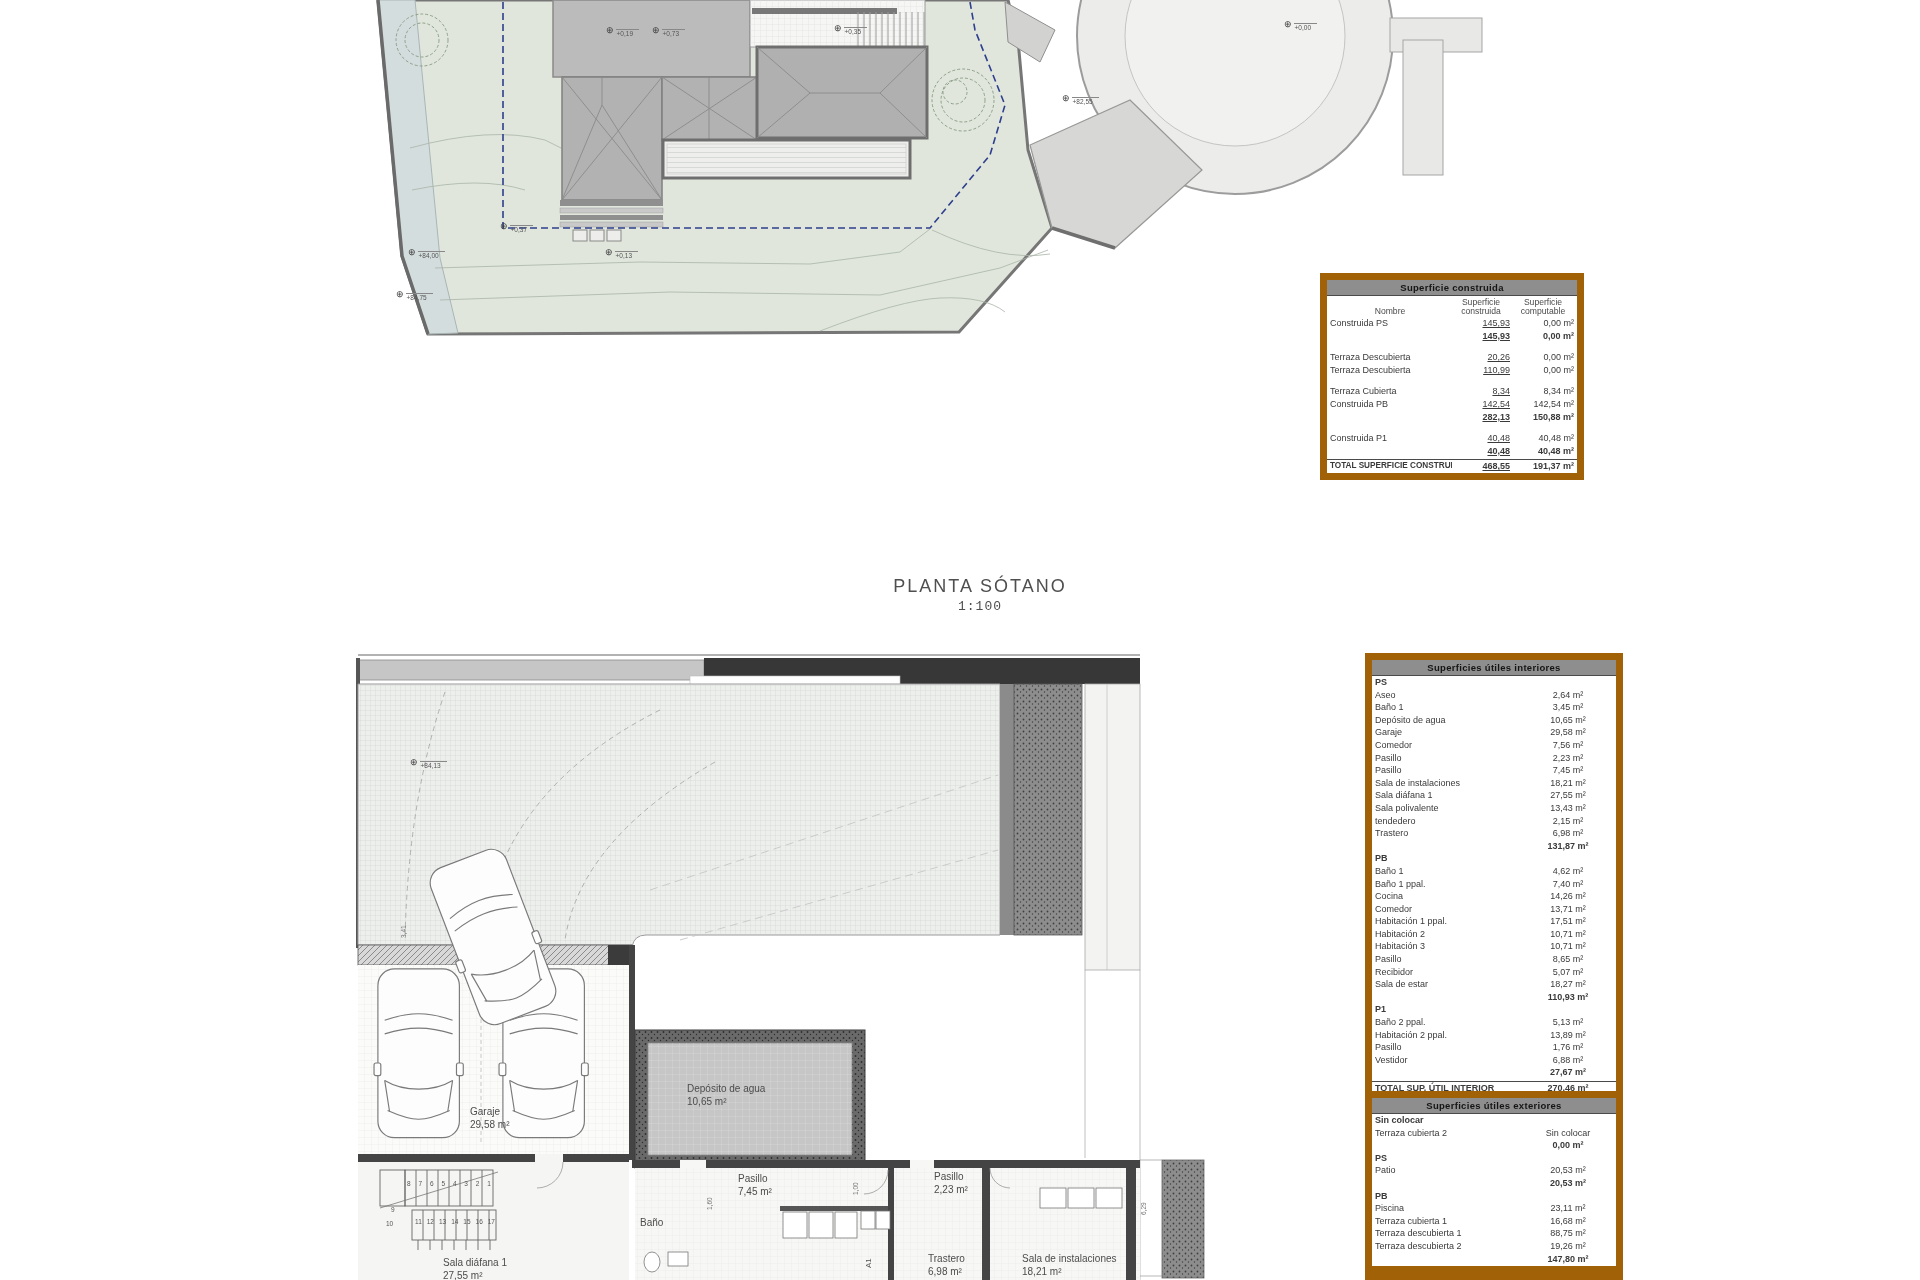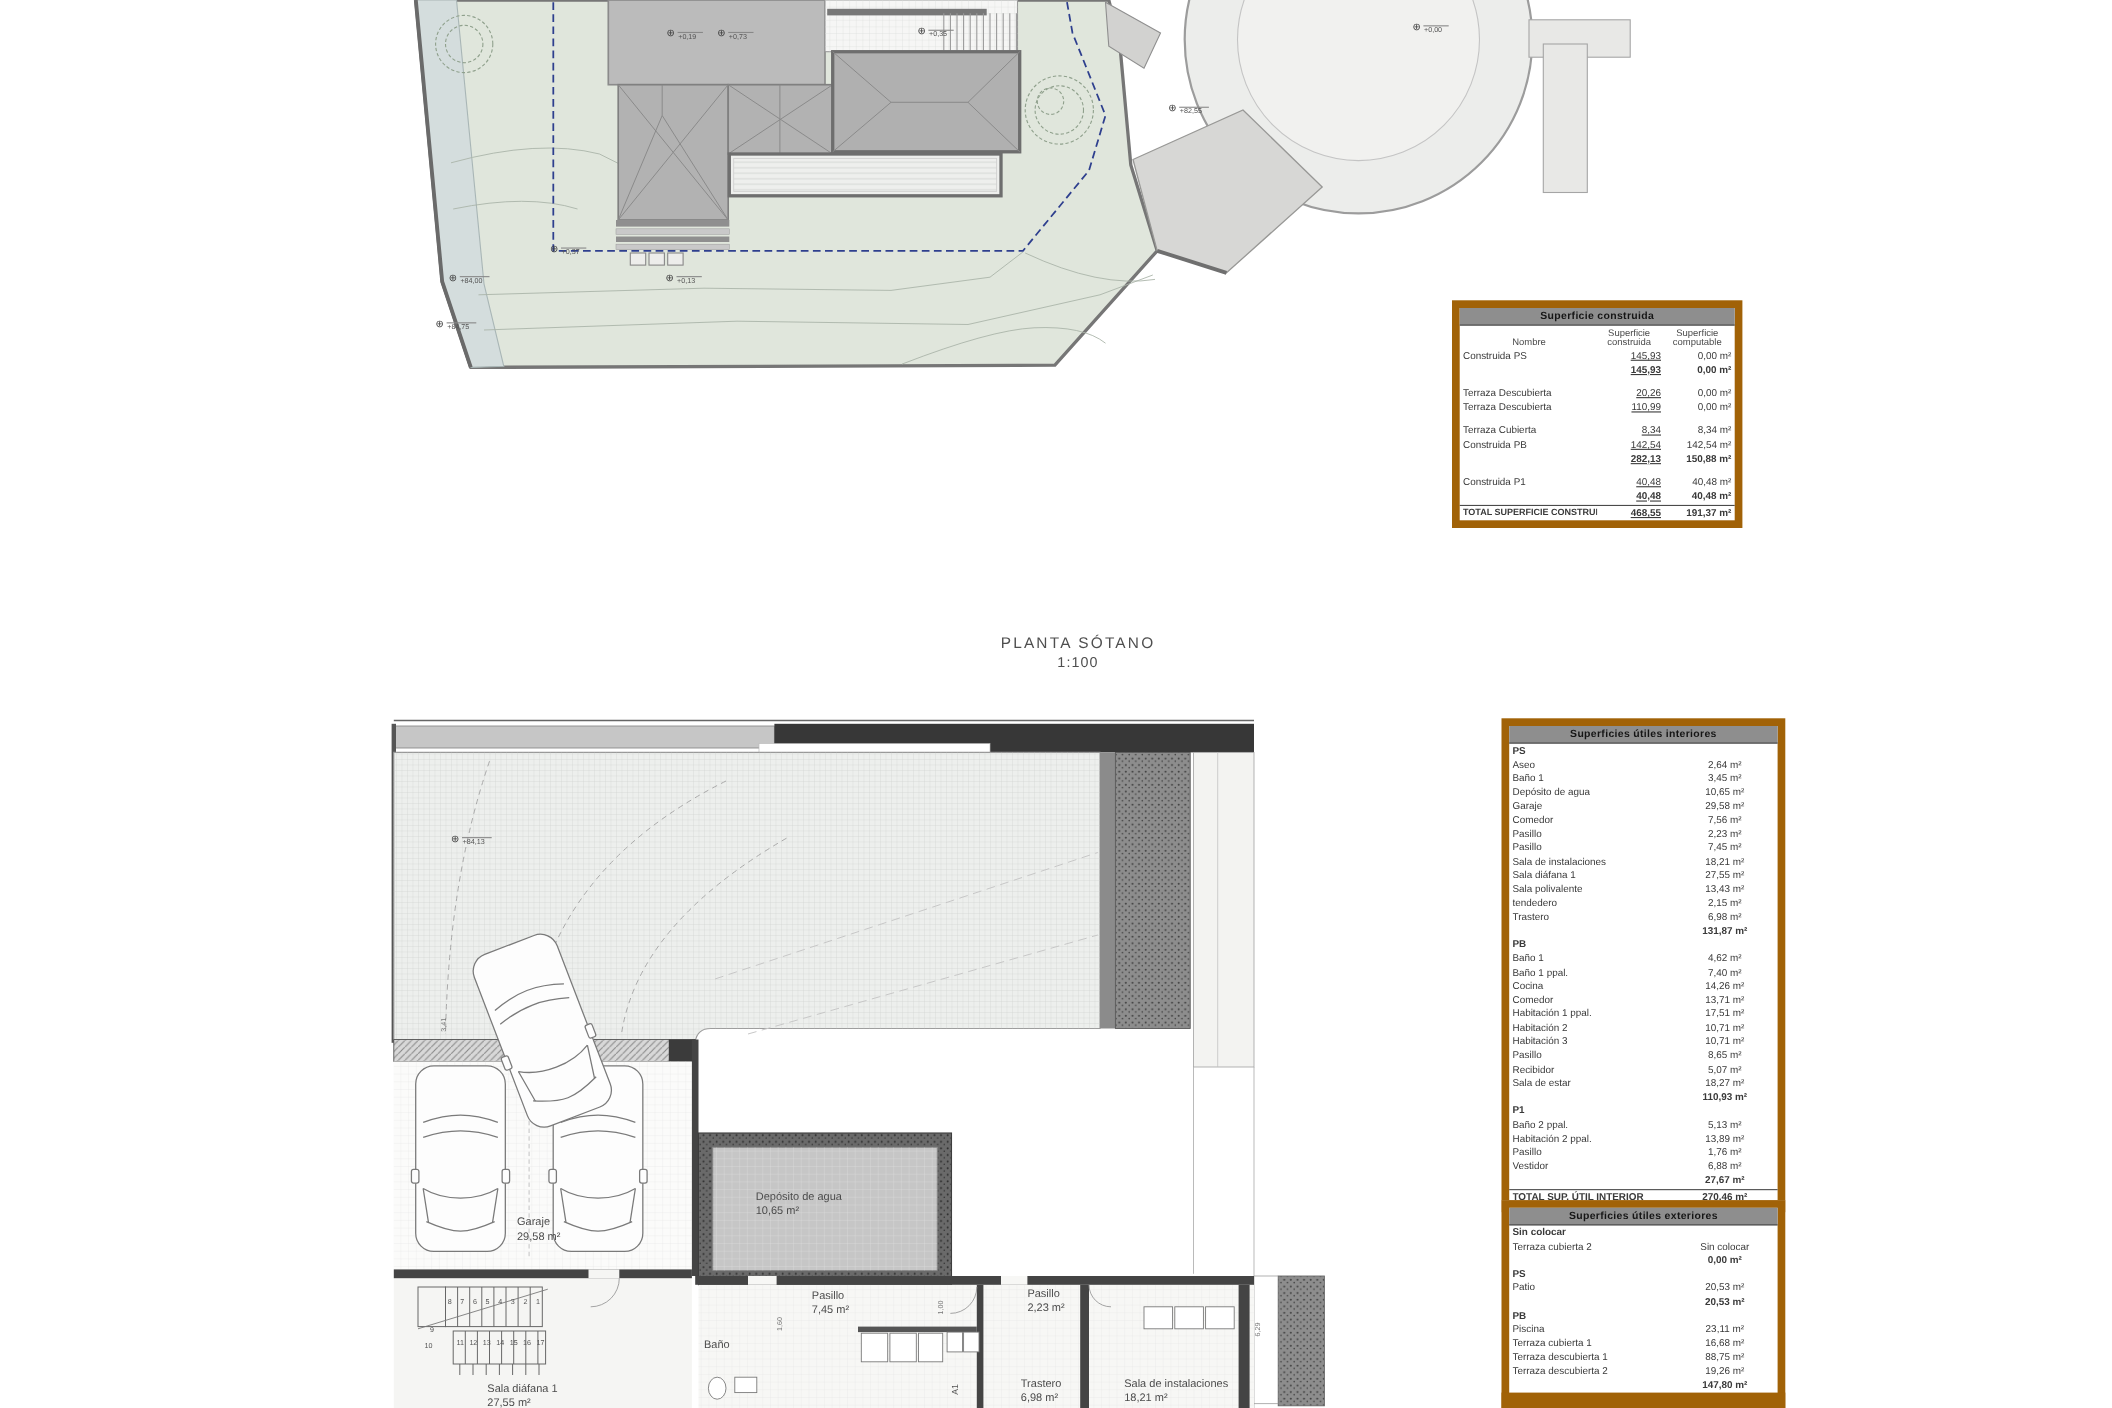--- a/index.html
+++ b/index.html
@@ -27,22 +27,22 @@
   
   .plab{position:absolute;font-size:10px;line-height:13px;color:#4c4c4c;white-space:nowrap;}
   .plab.rot{transform:rotate(-90deg);transform-origin:left top;font-size:8px;color:#555;}
   .dim{position:absolute;font-size:6.5px;color:#777;transform:rotate(-90deg);transform-origin:left top;}
   
   .mk{position:absolute;display:flex;align-items:flex-start;gap:2px;}
   .mk-g{font-size:9px;line-height:9px;color:#3f3f3f;}
   .mk-t{font-size:6.5px;line-height:6.5px;color:#555;border-top:.5px solid #888;padding:1px 6px 0 1px;margin-top:3px;}
   
   .ptitle{position:absolute;left:845px;top:576px;width:270px;text-align:center;color:#4f4f4f;}
-  .ptitle .t1{font-size:14px;letter-spacing:2px;}
-  .ptitle .t2{font-size:13px;letter-spacing:1px;margin-top:2px;}
+  .ptitle .t1{font-size:18px;letter-spacing:2px;}
+  .ptitle .t2{font-size:13px;letter-spacing:1px;margin-top:2px;font-family:Liberation Mono, monospace;}
   
   .strow{position:absolute;display:flex;justify-content:space-between;font-size:6.5px;color:#555;}
   .stn{display:block;text-align:center;}
   .stsingle{position:absolute;font-size:6.5px;color:#555;}
 </style>
 </head>
 <body>
 
 <div class="canvas">
 

